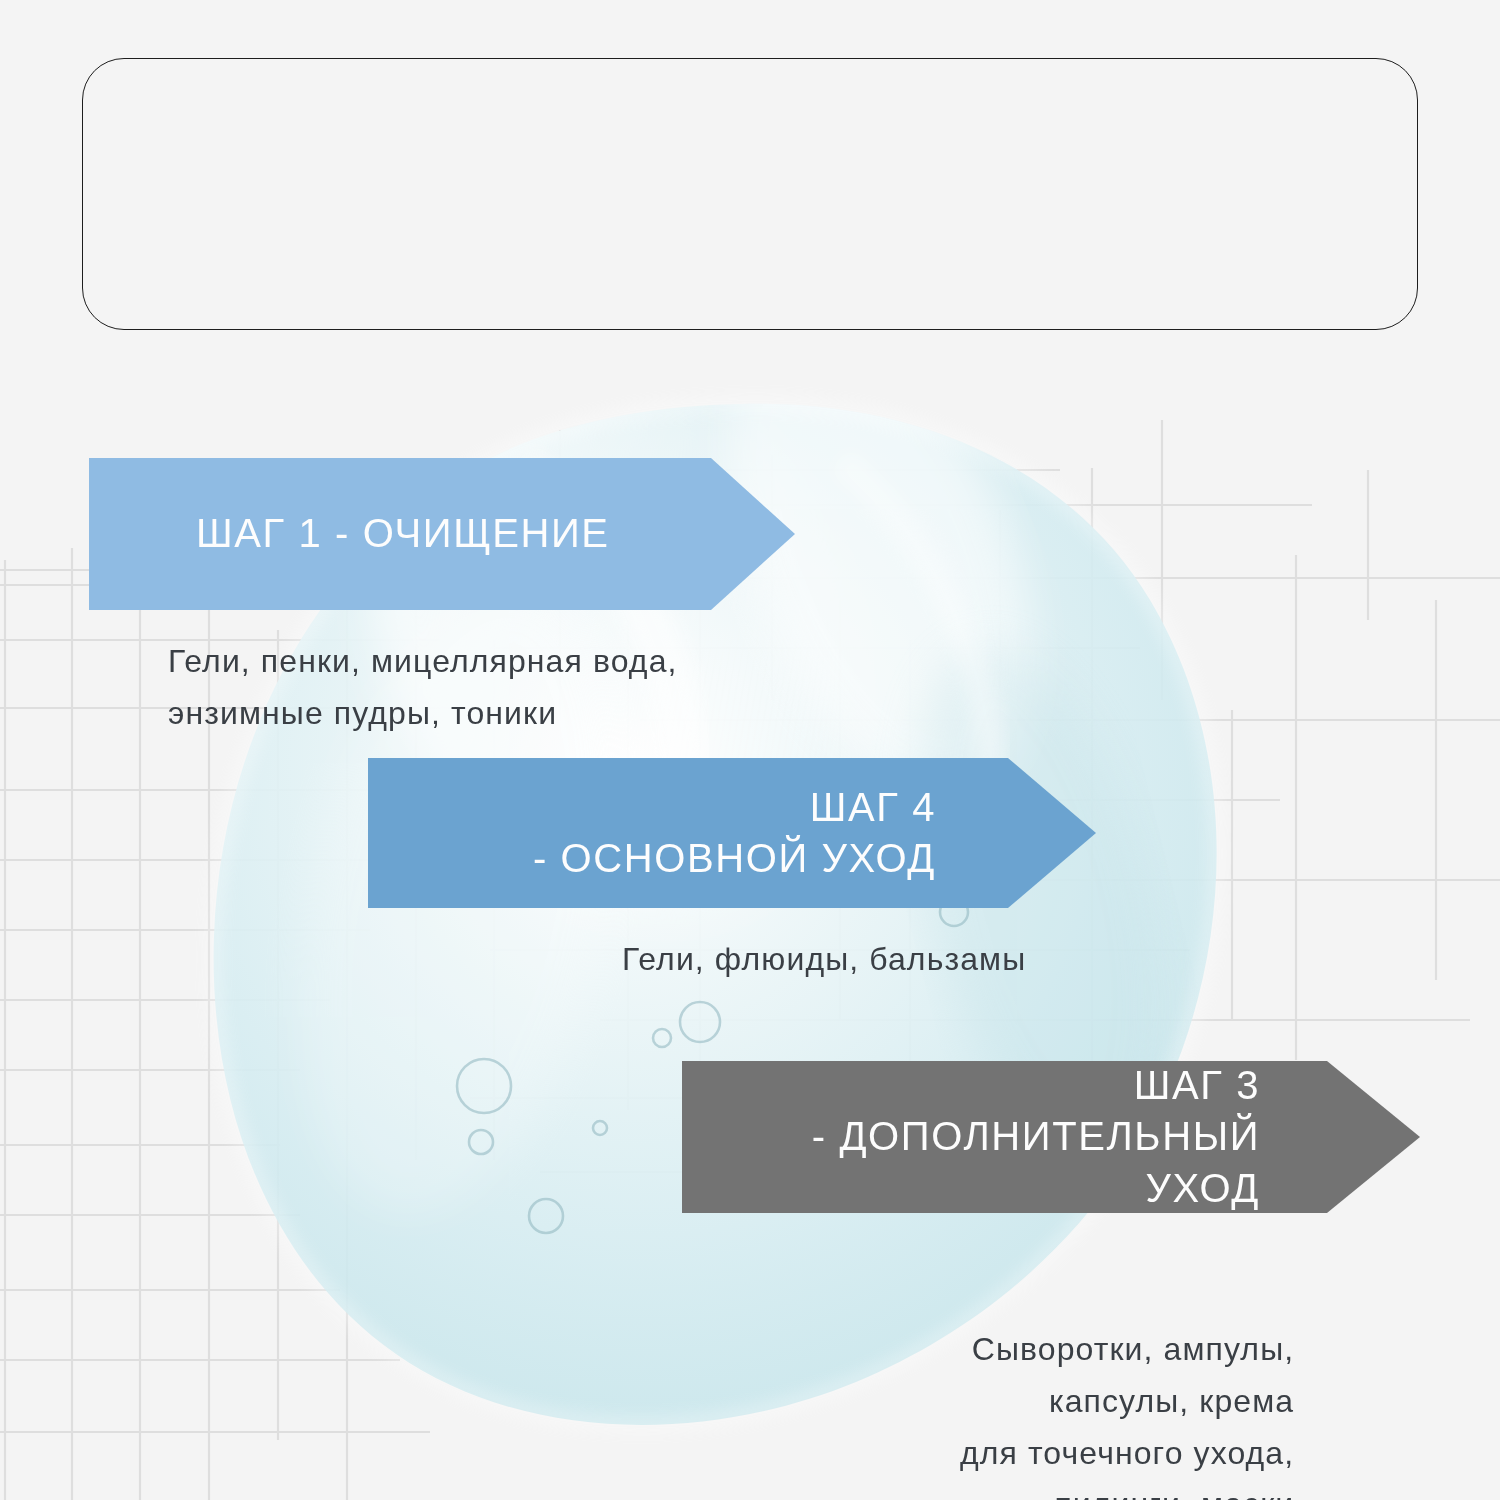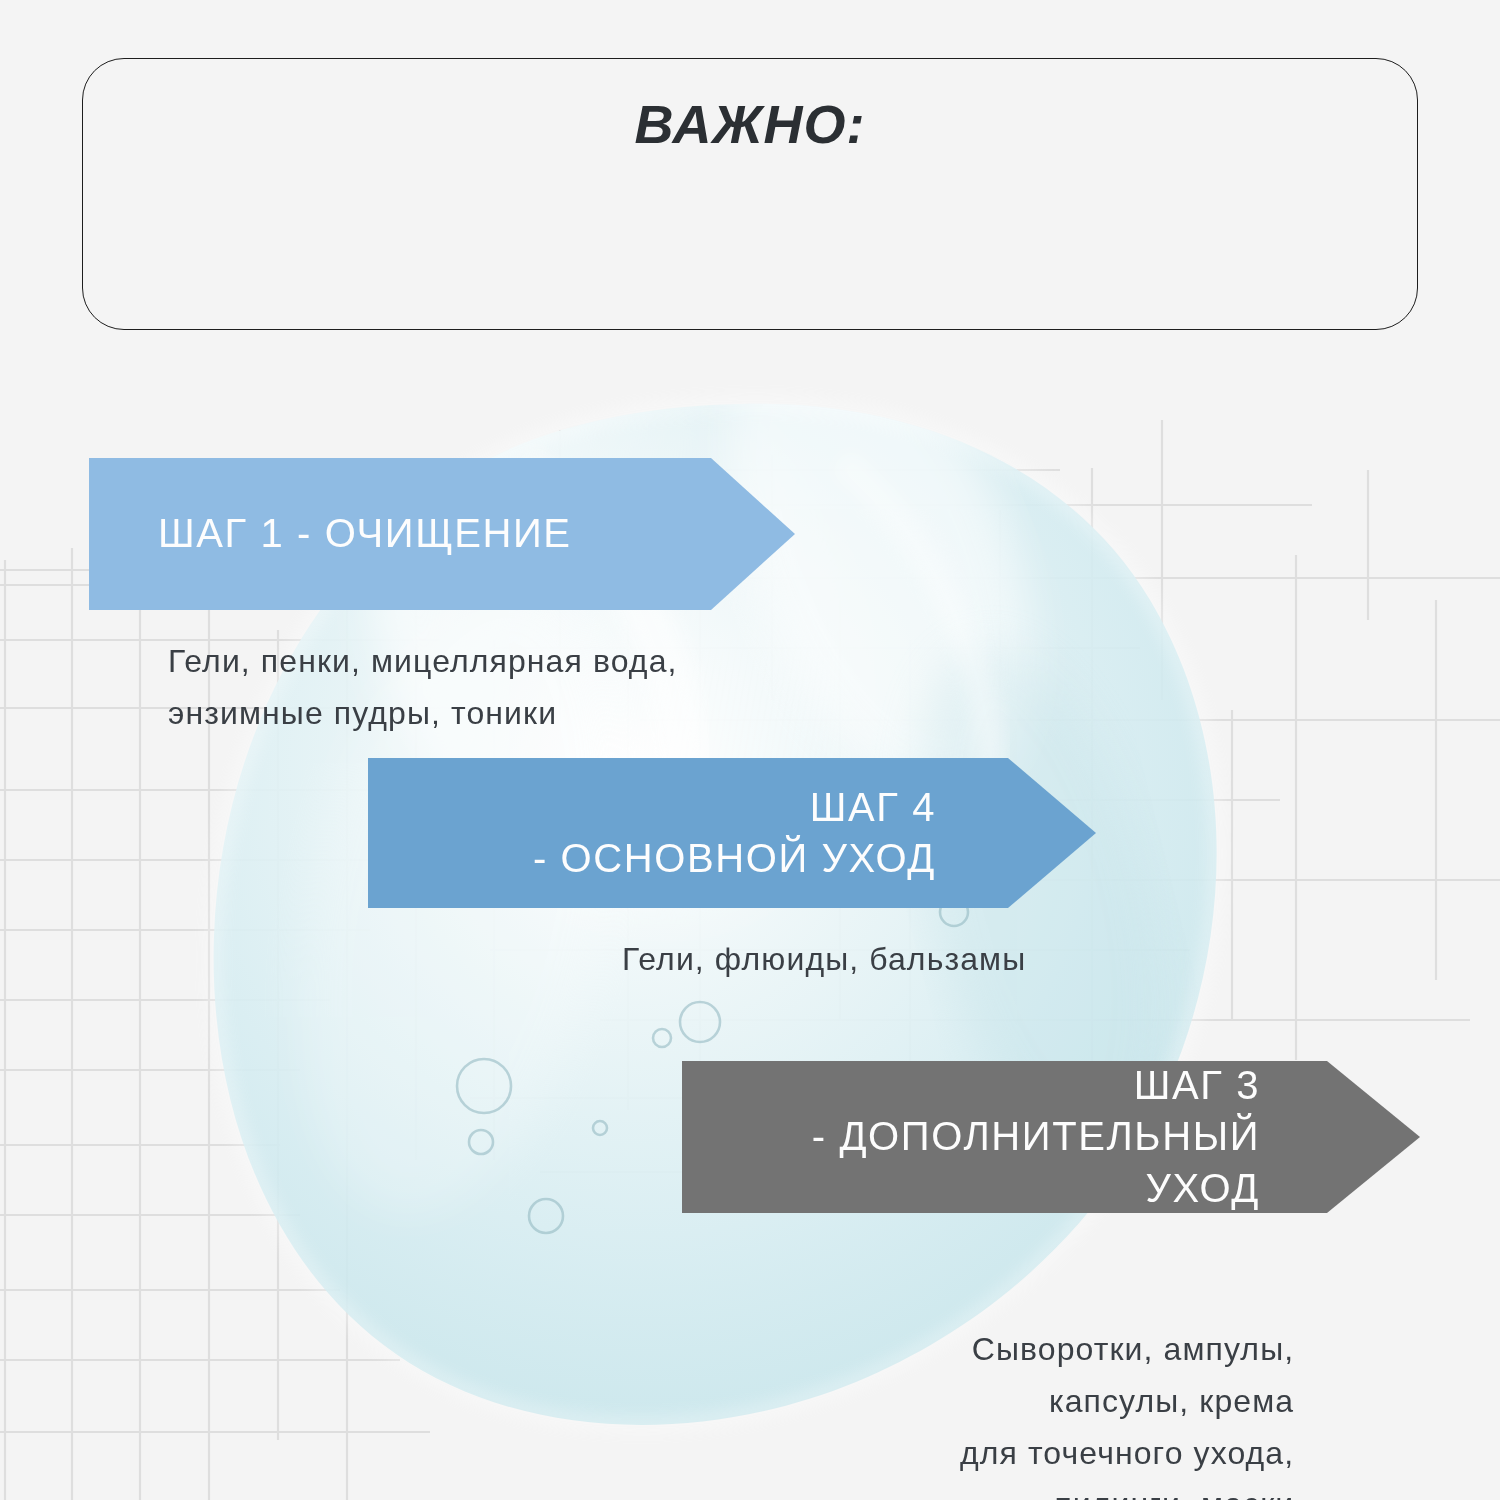--- a/index.html
+++ b/index.html
@@ -59,21 +59,21 @@
     letter-spacing:1.6px;
     line-height:1.28;
     font-weight:400;
   }
   .step-banner .label { position:relative; z-index:2; white-space:pre-line; }
 
   #step-1 {
     left:89px; top:458px;
     width:706px; height:152px;
     justify-content:flex-start;
-    padding-left:69px;
+    padding-left:107px;
     background:#8FBBE3;
     clip-path: polygon(0 0, calc(100% - 84px) 0, 100% 50%, calc(100% - 84px) 100%, 0 100%);
   }
   #step-2 {
     left:368px; top:758px;
     width:728px; height:150px;
     justify-content:flex-end;
     padding-right:160px;
     text-align:right;
     background:#6BA3D0;
@@ -229,21 +229,20 @@
       <circle cx="936" cy="830" r="7"></circle>
       <circle cx="954" cy="912" r="14"></circle>
       <circle cx="555" cy="851" r="9"></circle>
       <circle cx="812" cy="1186" r="22"></circle>
       <circle cx="790" cy="1164" r="8"></circle>
     </g>
   </svg>
 </div>
 
 <div class="header-box">
-  <div class="header-title">ВАЖНО:</div>
 </div>
 
 <div class="step-banner" id="step-1">
   <span class="label">ШАГ 1 - ОЧИЩЕНИЕ</span>
 </div>
 <div class="caption" id="caption-1">Гели, пенки, мицеллярная вода,
 энзимные пудры, тоники</div>
 
 <div class="step-banner" id="step-2">
   <span class="label">ШАГ 4

